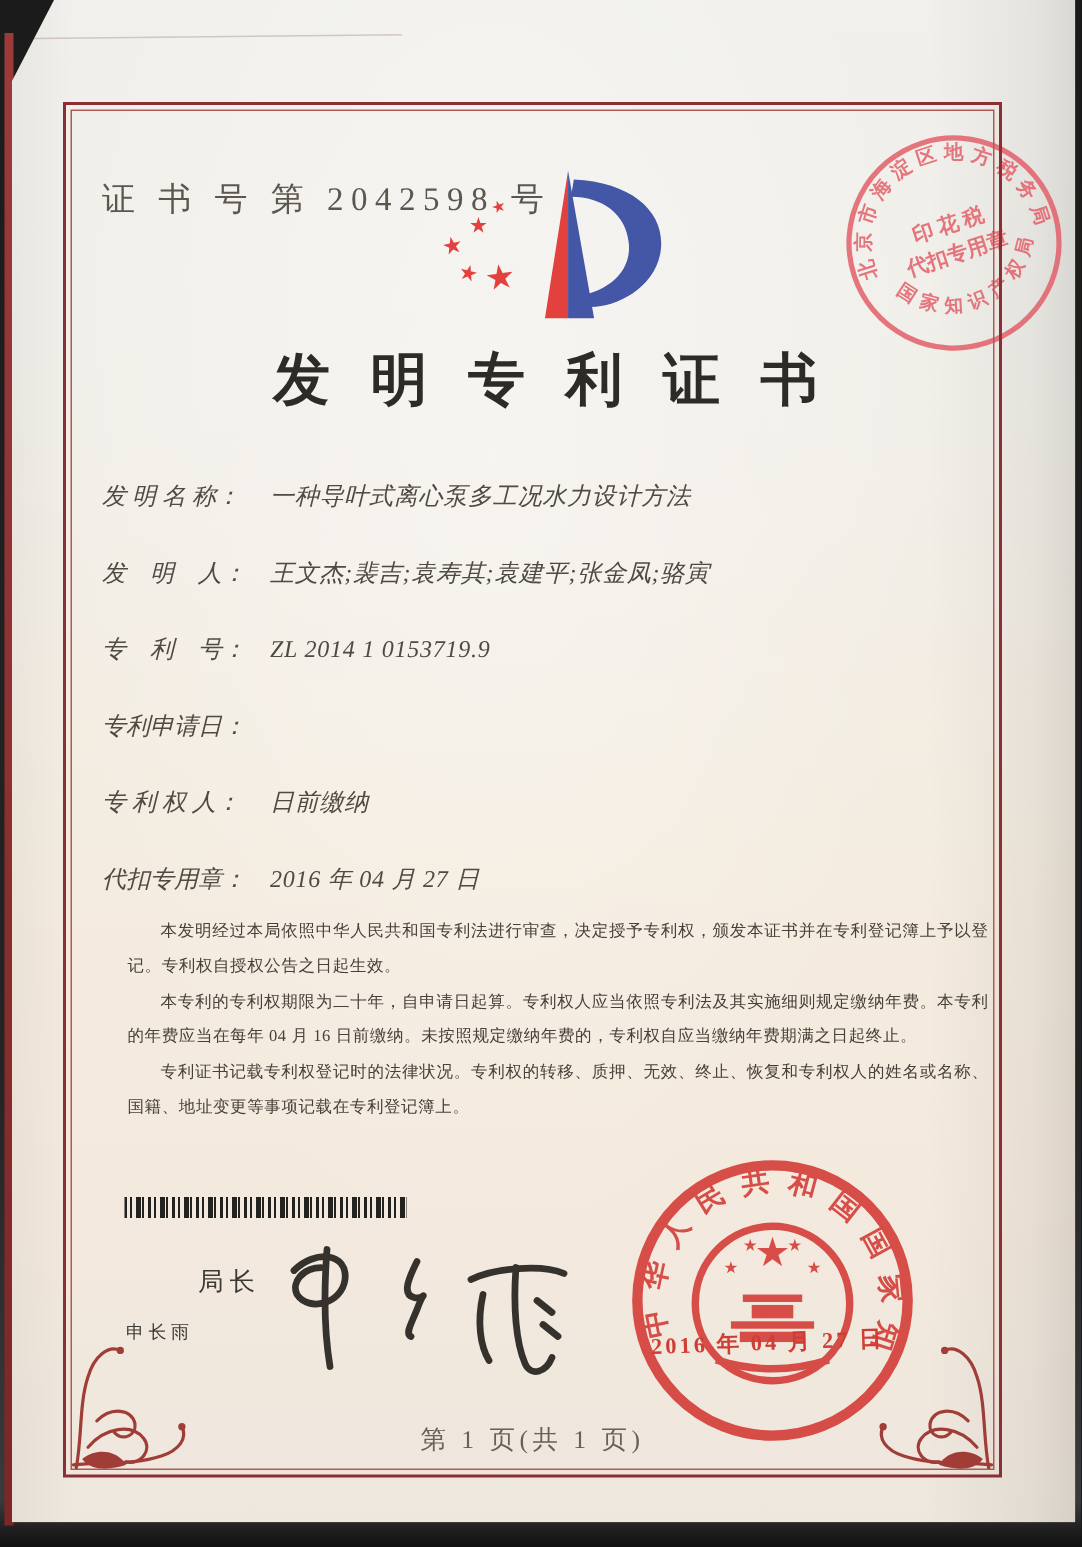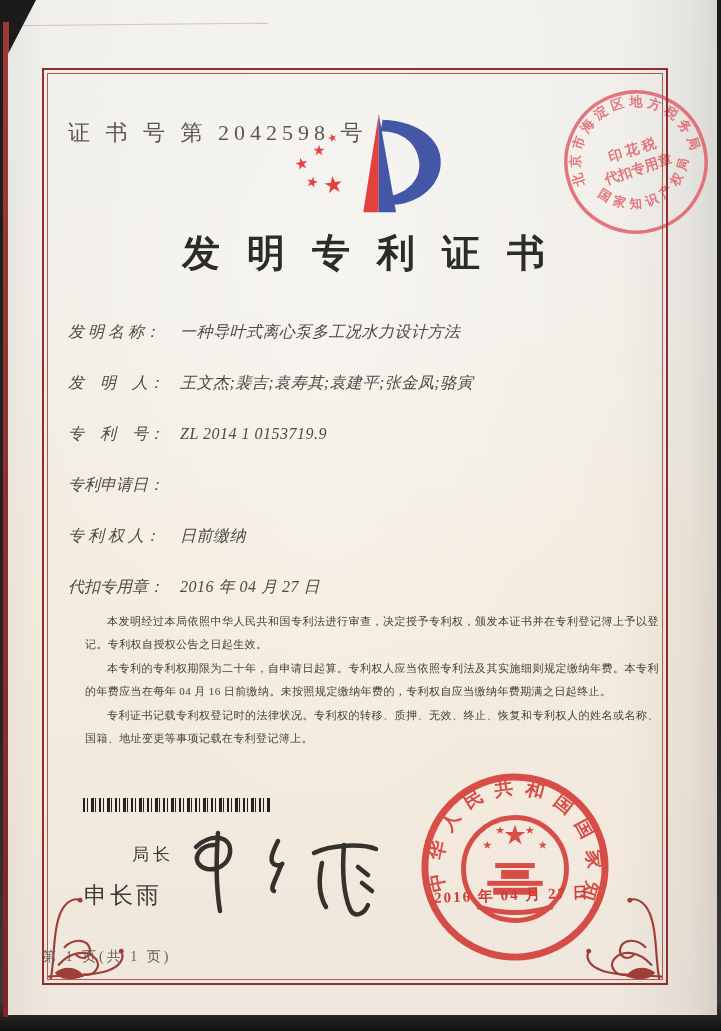--- a/index.html
+++ b/index.html
@@ -37,29 +37,29 @@
 
   .paragraphs{position:absolute;left:56px;right:58px;top:610px;font-size:11px;line-height:23.4px;
               color:#46413a;text-align:justify;letter-spacing:.4px;margin-left:21px;}
   .paragraphs p{margin:0;text-indent:2em;}
 
   .barcode{position:absolute;left:75px;top:798px;width:188px;height:14px;
     background-image:repeating-linear-gradient(90deg,#23221f 0px,#23221f 2px,transparent 2px,transparent 4px,#23221f 4px,#23221f 5px,transparent 5px,transparent 8px,#23221f 8px,#23221f 11px,transparent 11px,transparent 12px,#23221f 12px,#23221f 13px,transparent 13px,transparent 16px);}
 
   .sig-title{position:absolute;left:76px;top:843px;font-size:17px;letter-spacing:4px;color:#3c3a35;
              font-family:"Liberation Sans","DejaVu Sans",sans-serif;margin-left:48px;}
-  .sig-name{position:absolute;left:76px;top:880px;font-size:23px;letter-spacing:3px;color:#3c3a35;
+  .sig-name{position:absolute;left:76px;top:880px;font-size:12px;letter-spacing:3px;color:#3c3a35;
             font-family:"Liberation Sans","DejaVu Sans",sans-serif;}
   .sig-hand{position:absolute;left:158px;top:818px;width:235px;height:102px;}
 
   .seal-official{position:absolute;left:408px;top:768px;width:198px;height:198px;opacity:.93;}
   .date-stamp{position:absolute;left:426px;top:886px;font-size:15px;color:#cf3d35;letter-spacing:2px;
               transform:rotate(-2deg);font-weight:600;}
 
-  .page-footer{position:absolute;left:34px;right:49px;top:948px;text-align:left;font-size:14px;
+  .page-footer{position:absolute;left:34px;right:49px;top:948px;text-align:center;font-size:17px;
                letter-spacing:3px;color:#6b6053;}
 </style>
 </head>
 <body>
 
 <div class="photo">
   <div class="cover-edge"></div>
 
   <div class="paper">
 

